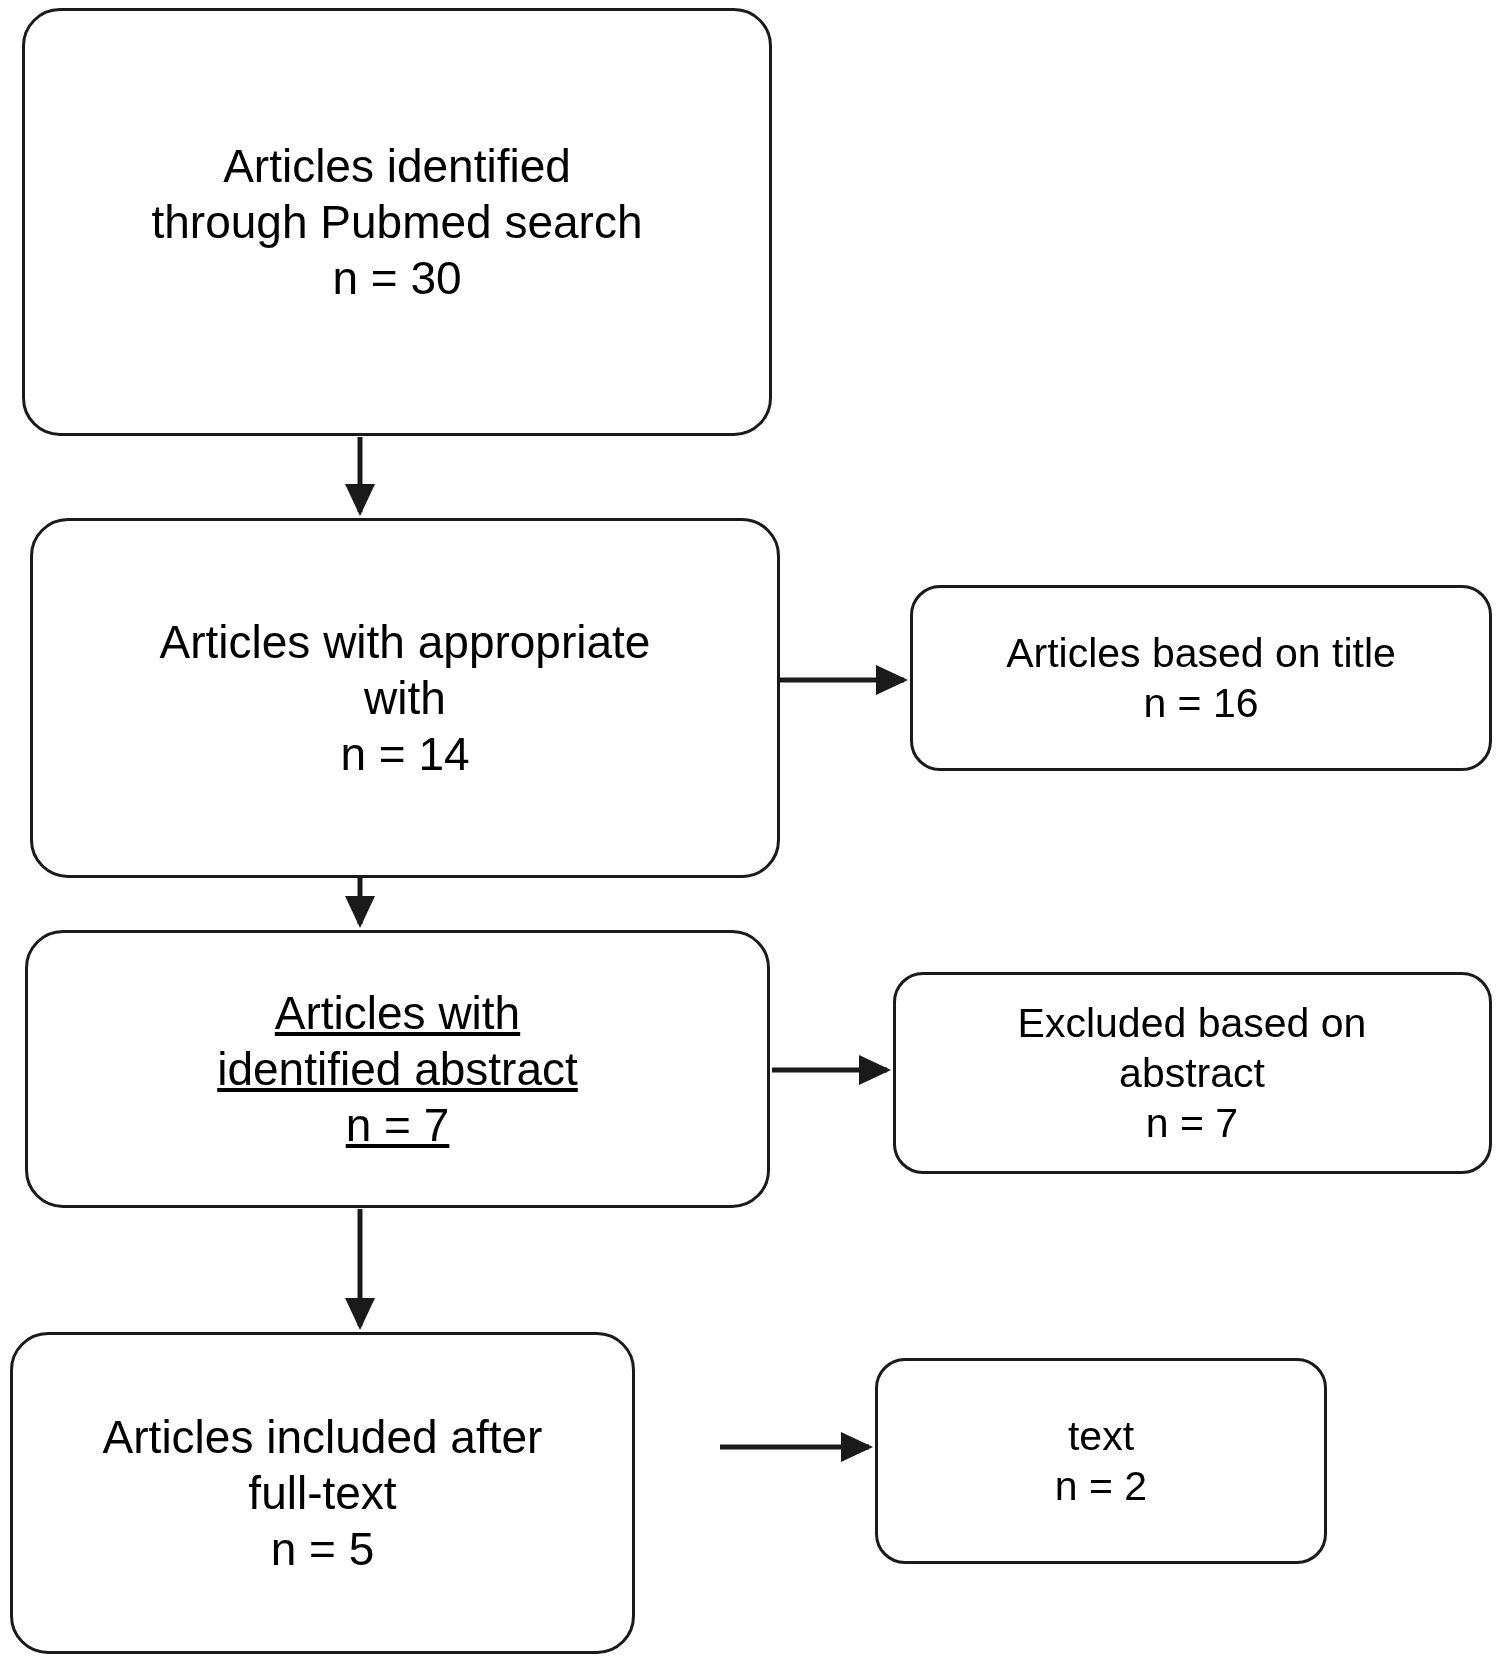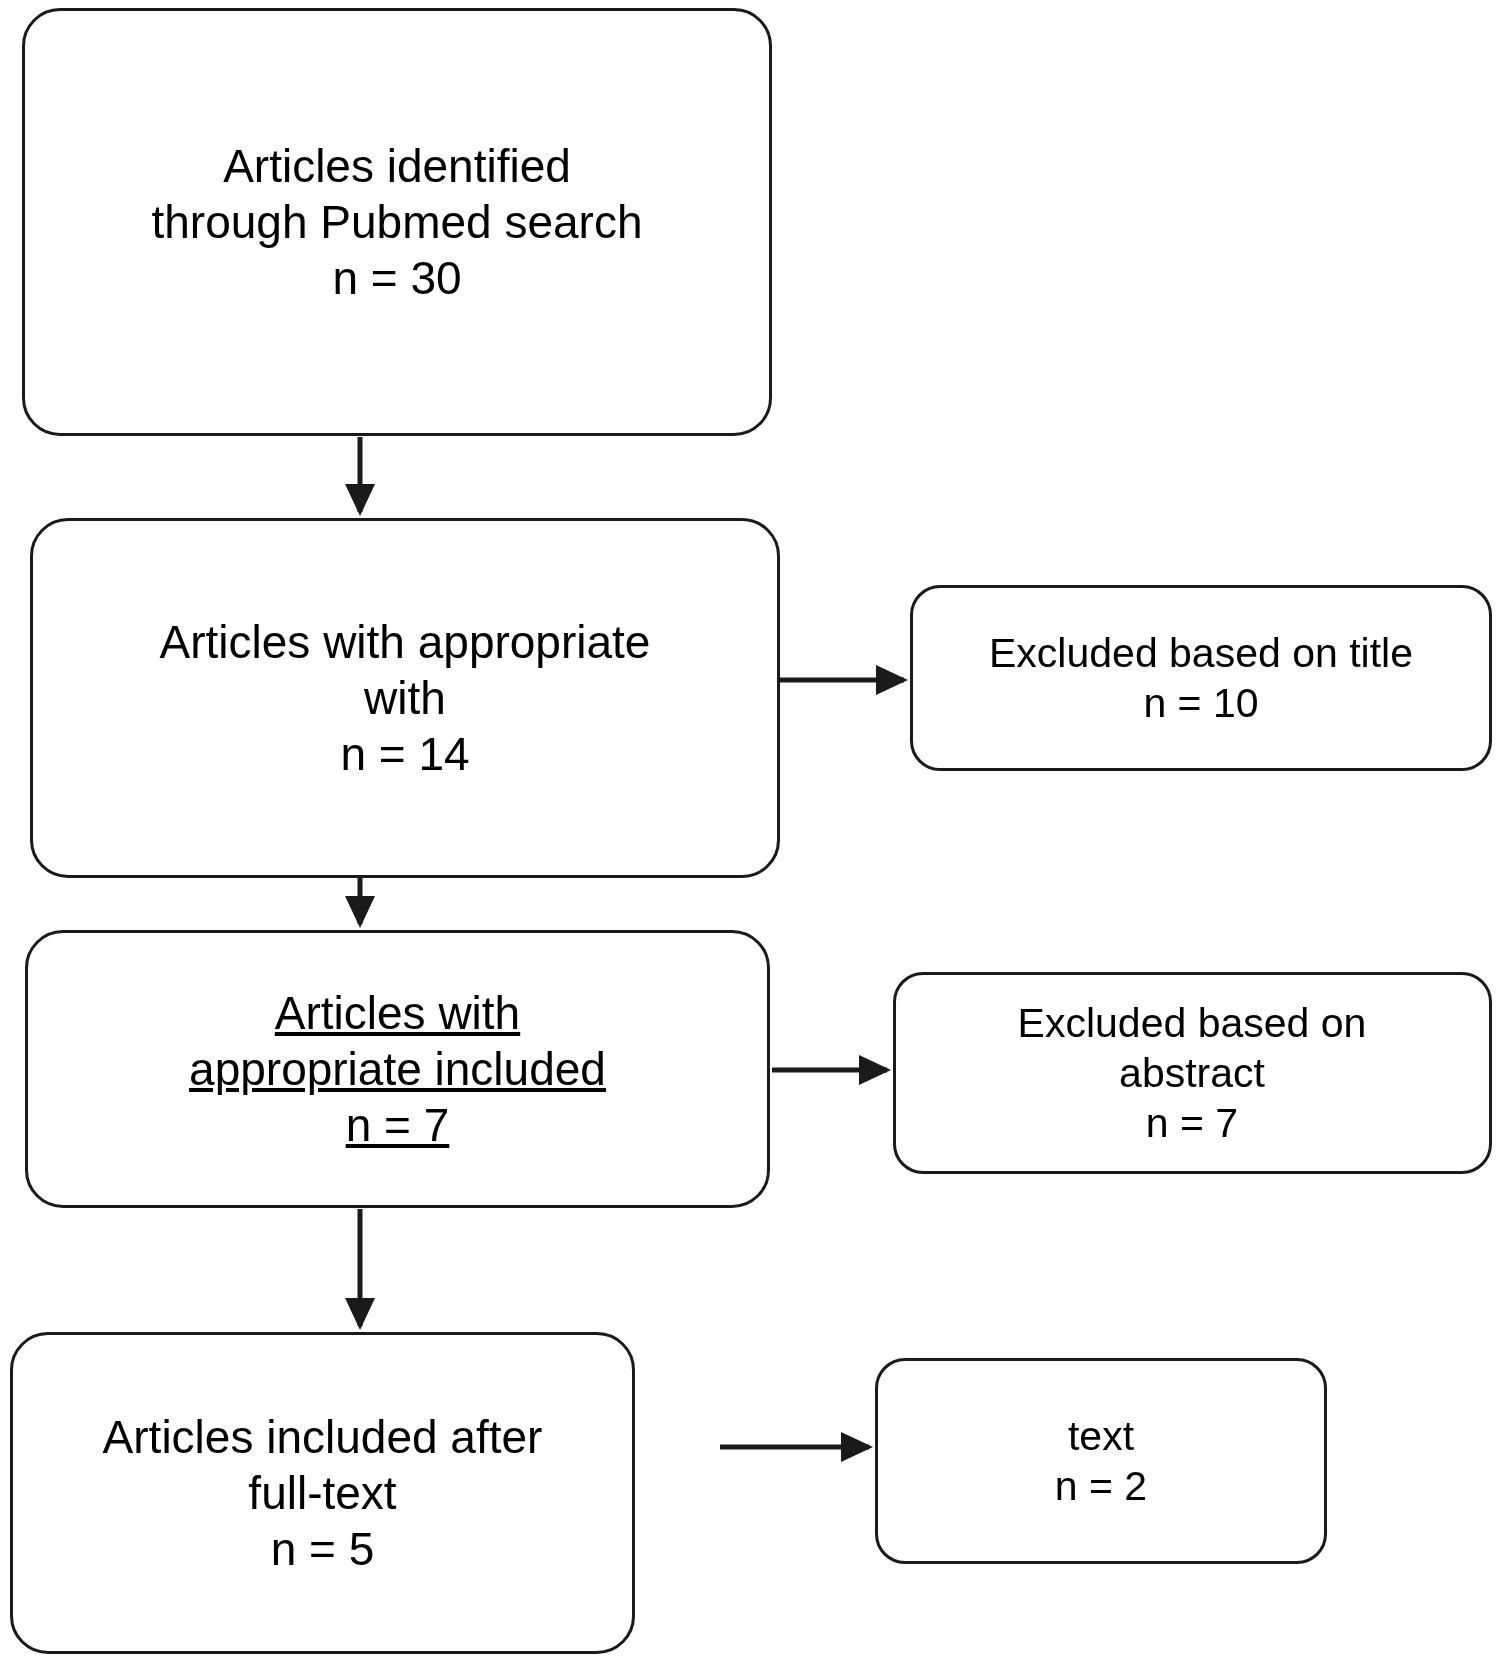--- a/index.html
+++ b/index.html
@@ -87,27 +87,27 @@
     <span class="line">n = 30</span>
   </div>
 
   <div class="node primary" style="left:30px; top:518px; width:750px; height:360px;">
     <span class="line">Articles with appropriate</span>
     <span class="line">with</span>
     <span class="line">n = 14</span>
   </div>
 
   <div class="node excluded" style="left:910px; top:585px; width:582px; height:186px;">
-    <span class="line">Excluded based on title</span>
-    <span class="line">n = 10</span>
+    <span class="line">Articles based on title</span>
+    <span class="line">n = 16</span>
   </div>
 
   <div class="node primary" style="left:25px; top:930px; width:745px; height:278px;text-decoration:underline;">
     <span class="line">Articles with</span>
-    <span class="line">appropriate included</span>
+    <span class="line">identified abstract</span>
     <span class="line">n = 7</span>
   </div>
 
   <div class="node excluded" style="left:893px; top:972px; width:599px; height:202px;padding-left:13px;">
     <span class="line">Excluded based on</span>
     <span class="line">abstract</span>
     <span class="line">n = 7</span>
   </div>
 
   <div class="node primary" style="left:10px; top:1332px; width:625px; height:322px;">

